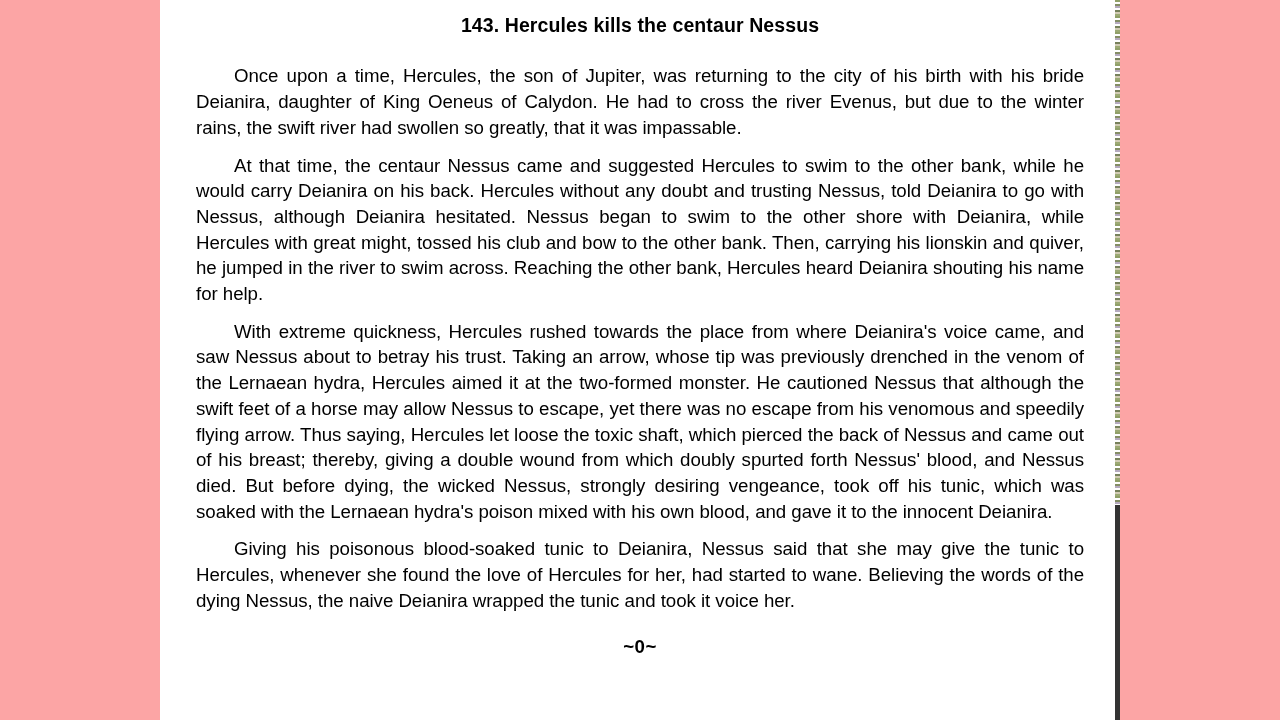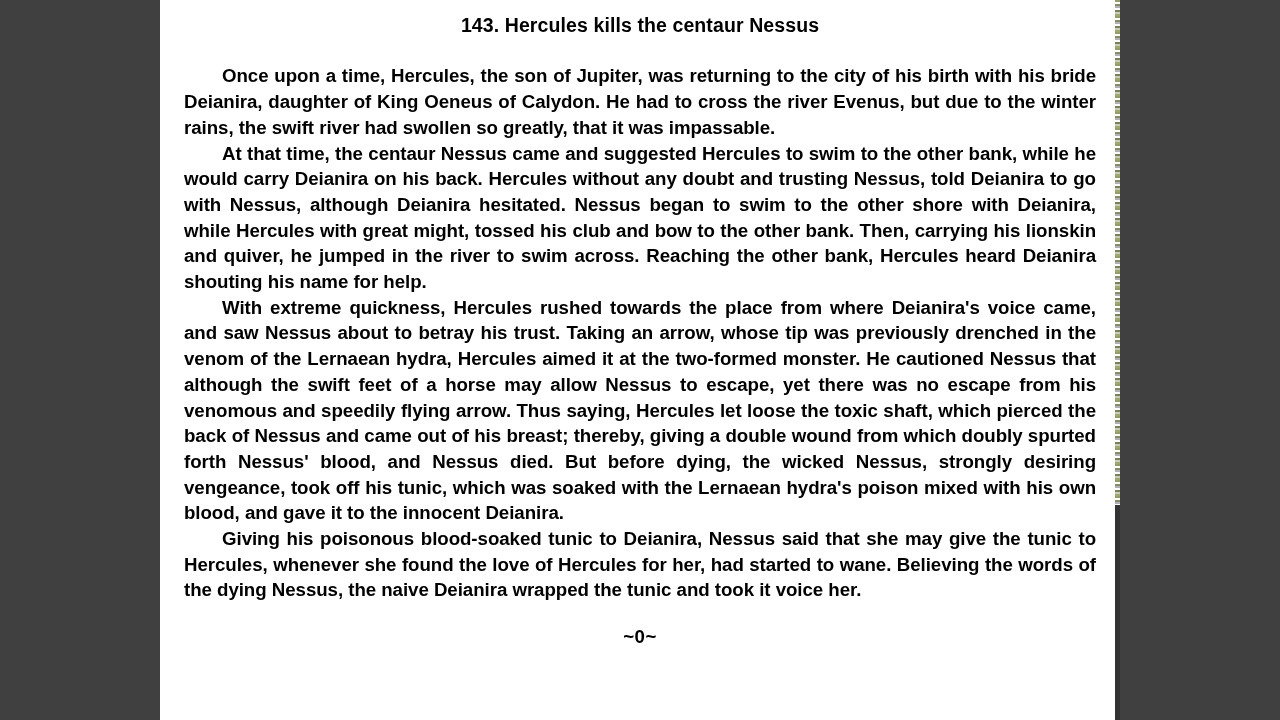--- a/index.html
+++ b/index.html
@@ -12,21 +12,21 @@
     height: 720px;
     overflow: hidden;
     font-family: "Liberation Sans", sans-serif;
   }
 
   
   .stage {
     position: relative;
     width: 1280px;
     height: 720px;
-    background: #404040;
+    background: #fca5a5;
   }
 
   
   .page {
     position: absolute;
     left: 160px;
     top: 0;
     width: 960px;
     height: 720px;
     background: #ffffff;
@@ -75,27 +75,27 @@
     letter-spacing: 0.1px;
     margin: 4px 0 0 0;
     line-height: 1.2;
   }
 
   .body-text {
     margin-top: 26px;
   }
 
   .para {
-    font-weight: bold;
+    font-weight: normal;
     font-size: 18.7px;
     line-height: 25.7px;
     color: #000000;
     text-align: justify;
     text-justify: inter-word;
-    margin: 0;
+    margin: 12px;
     text-indent: 38px;
     letter-spacing: -0.05px;
   }
 
   .footer-ornament {
     margin-top: 23px;
     text-align: center;
     font-weight: bold;
     font-size: 18.7px;
     color: #000000;

